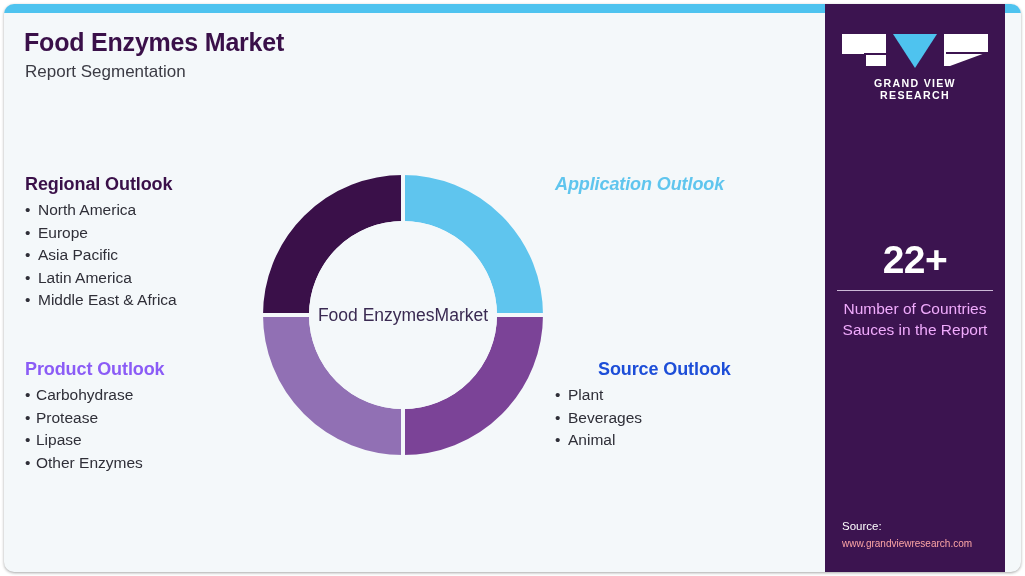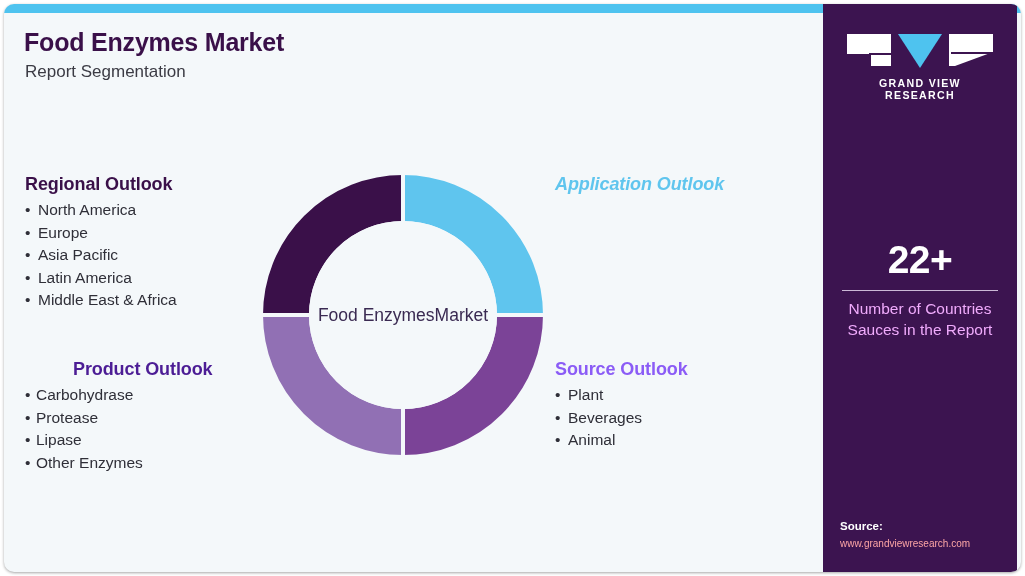--- a/index.html
+++ b/index.html
@@ -117,23 +117,23 @@
   }
   .donut-center span {
     font-size: 17.5px;
     color: #3a2a52;
     line-height: 26px;
   }
 
   
   .sidebar {
     position: absolute;
-    right: 4px;
+    right: 16px;
     top: 0;
-    width: 194px;
+    width: 180px;
     height: 568px;
     background: #3c1450;
   }
 
   .logo {
     position: absolute;
     left: 50%;
     transform: translateX(-50%);
     top: 28px;
     width: 146px;
@@ -176,21 +176,21 @@
 
   .source {
     position: absolute;
     left: 17px;
     bottom: 19px;
     width: 178px;
   }
   .source-label {
     color: #ffffff;
     font-size: 11.5px;
-    font-weight: bold;
+    font-weight: normal;
     line-height: 17px;
   }
   .source-url {
     color: #fca5a5;
     font-size: 10px;
     line-height: 18px;
     white-space: nowrap;
   }
 </style>
 </head>
@@ -208,35 +208,35 @@
     <ul>
       <li>North America</li>
       <li>Europe</li>
       <li>Asia Pacific</li>
       <li>Latin America</li>
       <li>Middle East &amp; Africa</li>
     </ul>
   </div>
 
   <div class="outlook" id="product-outlook">
-    <h3 style="color: #4c1d95; margin-left: 48px;">Product Outlook</h3>
+    <h3 style="color: #8b5cf6;">Product Outlook</h3>
     <ul>
       <li>Carbohydrase</li>
       <li>Protease</li>
       <li>Lipase</li>
       <li>Other Enzymes</li>
     </ul>
   </div>
 
   <div class="outlook" id="application-outlook">
     <h3 style="color: rgb(95, 197, 238);">Application Outlook</h3>
   </div>
 
   <div class="outlook" id="source-outlook">
-    <h3 style="color: #8b5cf6;">Source Outlook</h3>
+    <h3 style="color: #1d4ed8; margin-left: 43px;">Source Outlook</h3>
     <ul>
       <li>Plant</li>
       <li>Beverages</li>
       <li>Animal</li>
     </ul>
   </div>
 
   <div class="donut-wrap">
     <svg width="282" height="282" viewBox="0 0 282 282">
 

